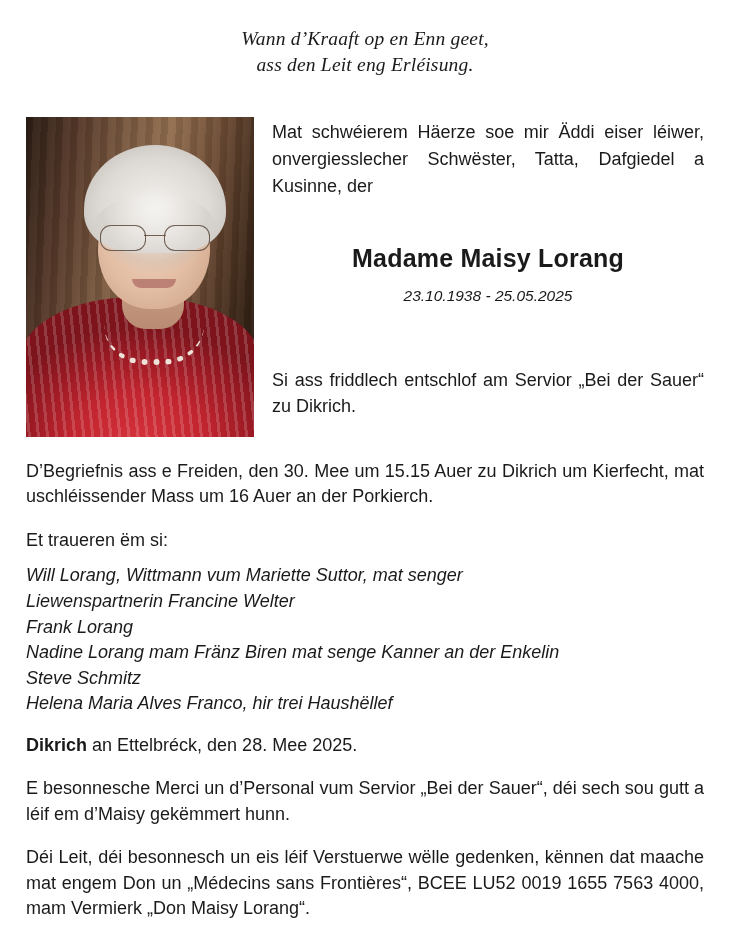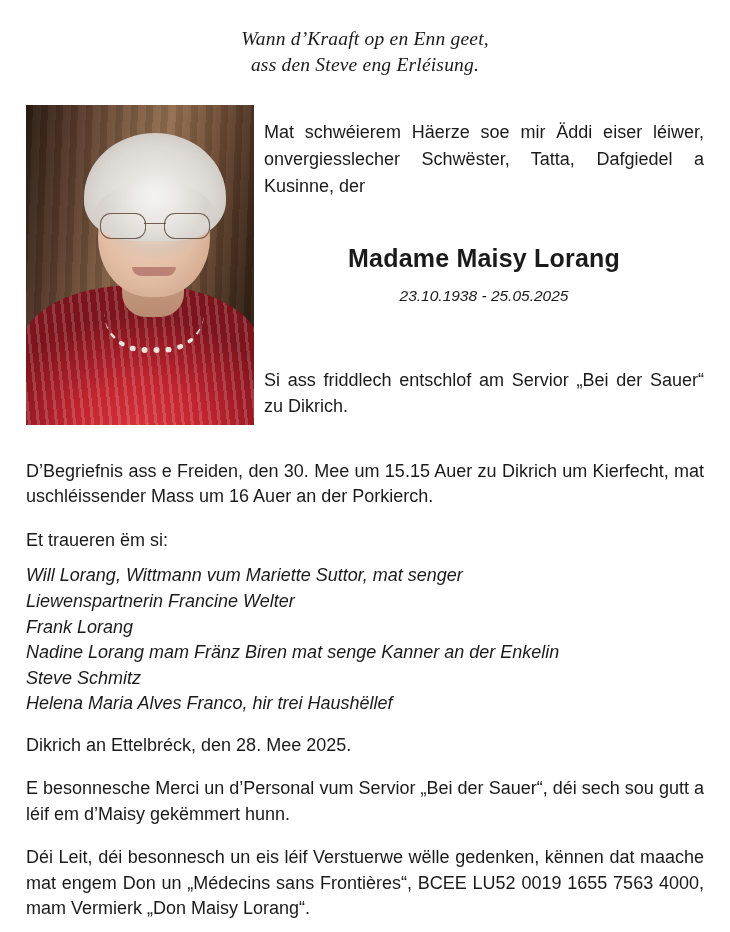--- a/index.html
+++ b/index.html
@@ -31,22 +31,22 @@
     color: #1a1a1a;
     margin: 4px 0 14px 0;
     letter-spacing: 0.2px;
   }
   .epigraph .line {
     display: block;
   }
 
   .top-block {
     display: flex;
-    align-items: center;
-    gap: 10px;
+    align-items: flex-end;
+    gap: 18px;
   }
 
   .portrait {
     width: 228px;
     height: 320px;
     flex: 0 0 228px;
     position: relative;
     overflow: hidden;
     background: #6b5a4a;
   }
@@ -215,30 +215,30 @@
   .family-list {
     margin: 0 0 16px 0;
     padding: 0;
     list-style: none;
   }
   .family-list li {
     margin: 0;
     line-height: 1.42;
     font-style: italic;
   }
-  .place-strong { font-weight: normal; }
+  .place-strong { font-weight: bold; }
 </style>
 </head>
 <body>
 
 <div id="notice">
 
   <div class="epigraph">
     <span class="line">Wann d’Kraaft op en Enn geet,</span>
-    <span class="line">ass den Steve eng Erléisung.</span>
+    <span class="line">ass den Leit eng Erléisung.</span>
   </div>
 
   <div class="top-block">
 
     <div class="portrait">
       <div class="bg"></div>
       <div class="shoulders"></div>
       <div class="jacket-stripes"></div>
       <div class="neck"></div>
       <div class="face"></div>

